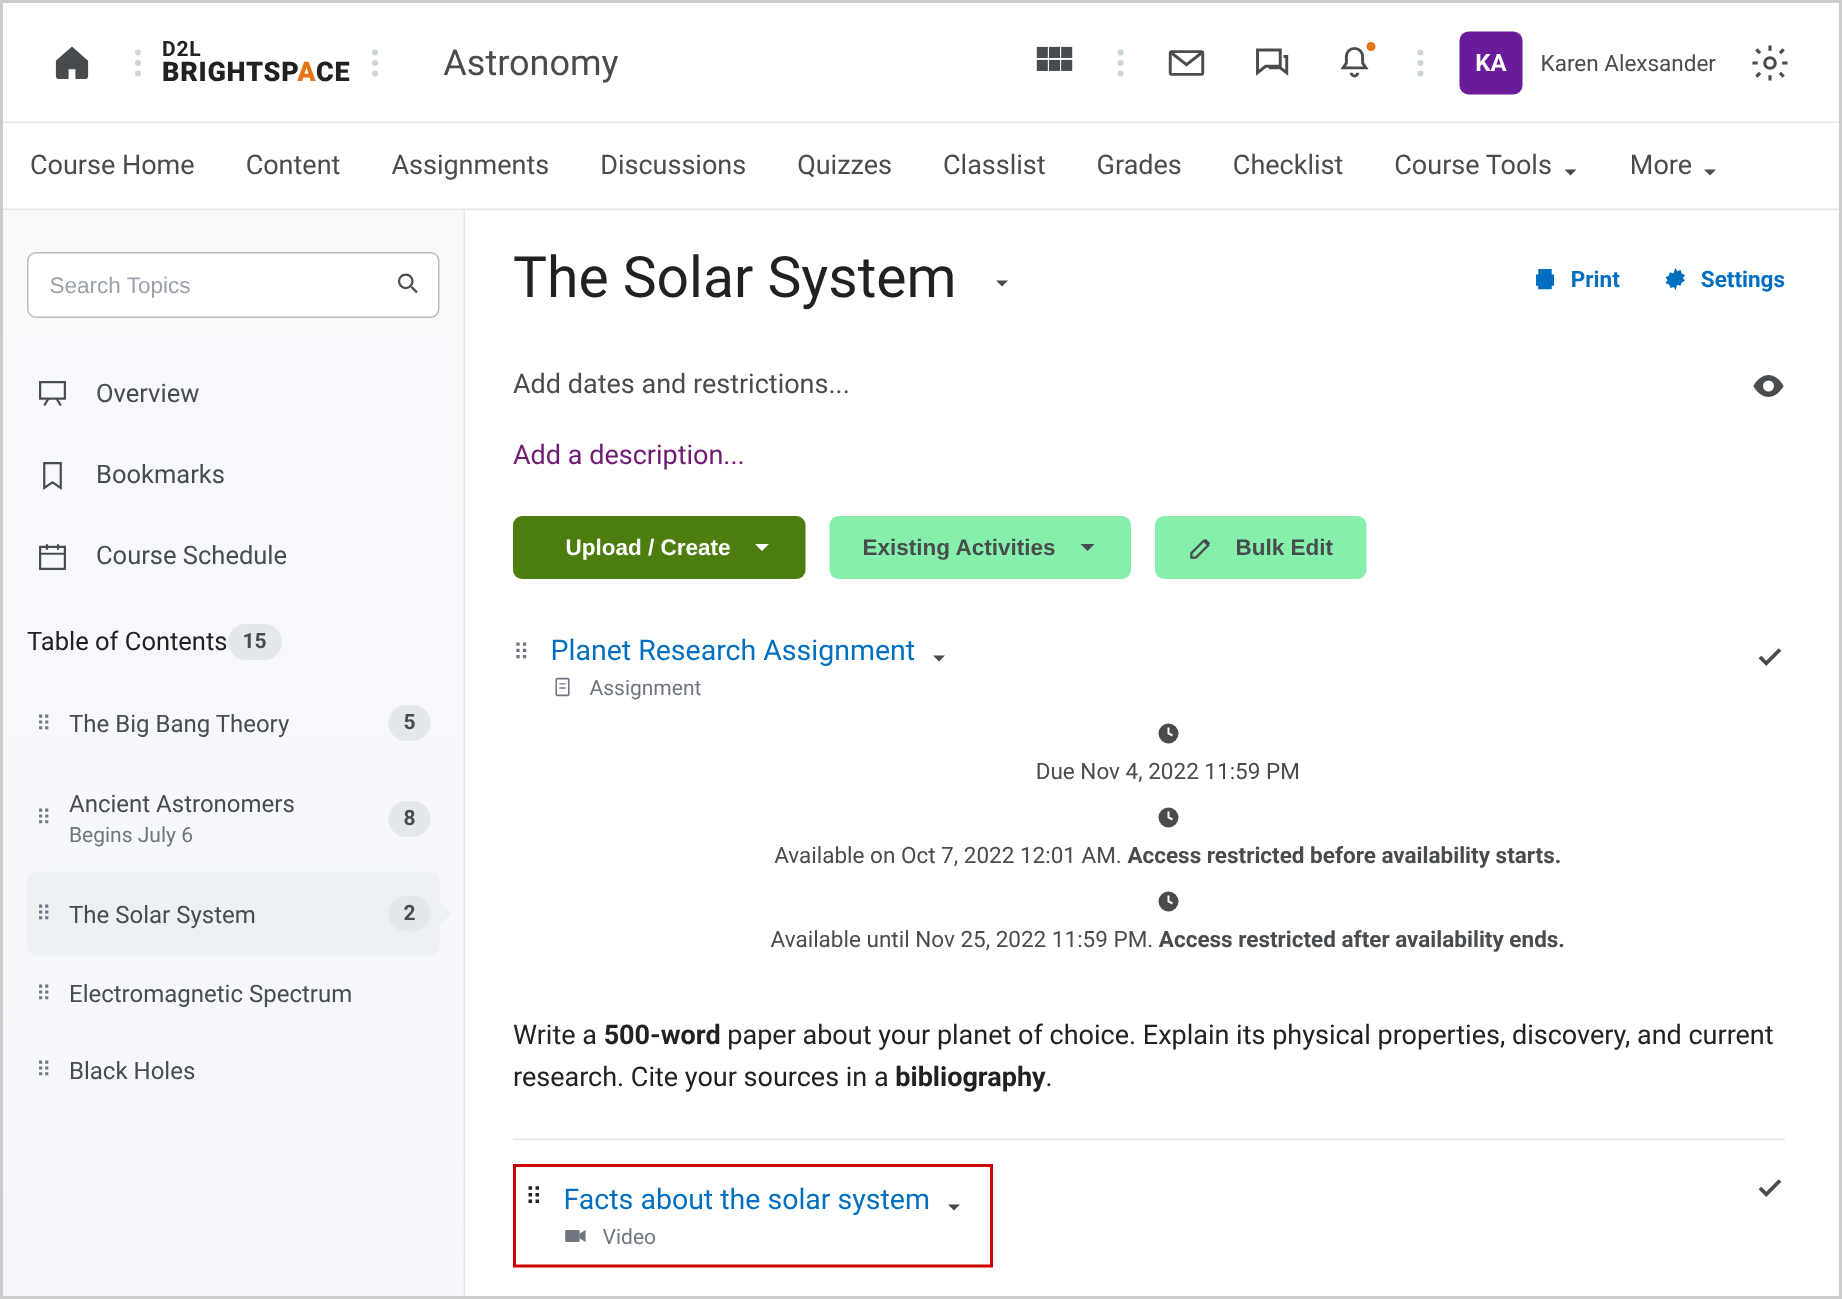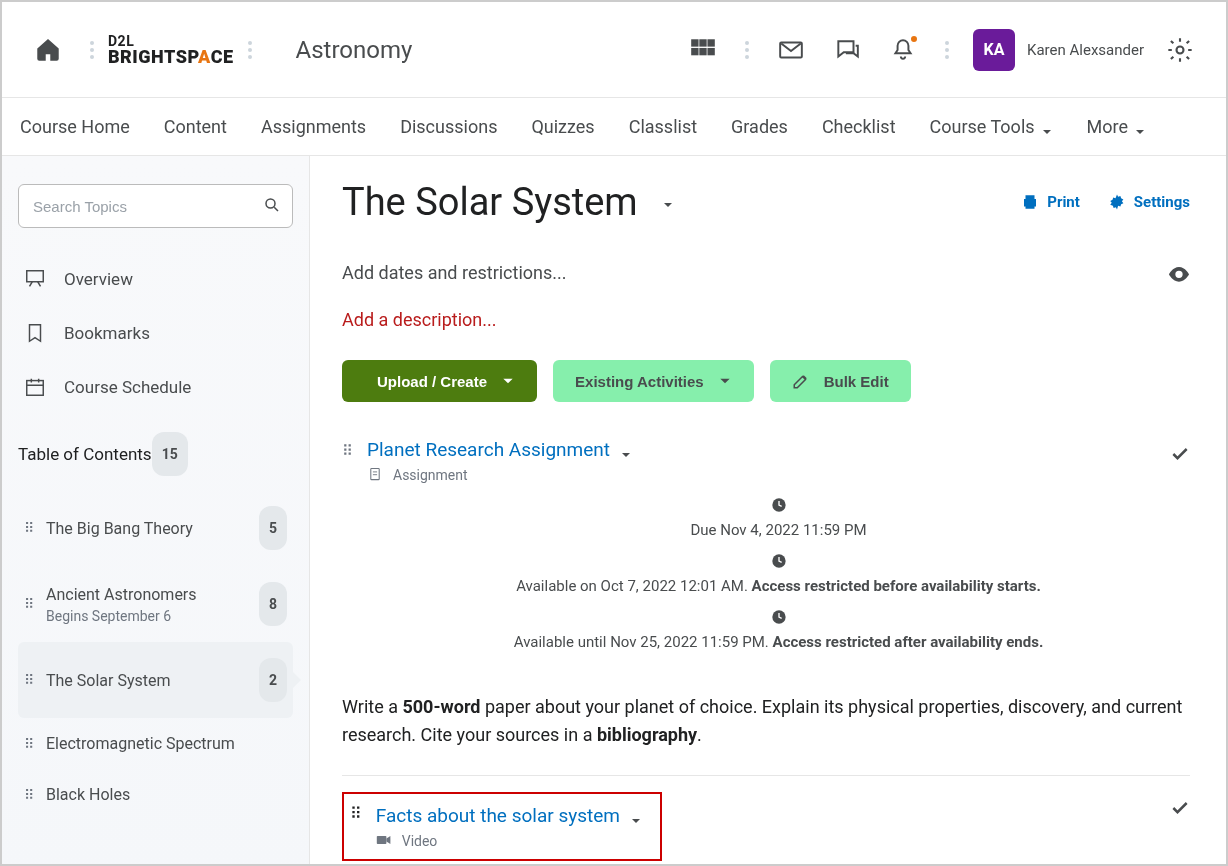--- a/index.html
+++ b/index.html
@@ -1,19 +1,19 @@
 <!DOCTYPE html>
 <html><head>
 <meta charset="utf-8">
 <style>
 * { box-sizing: border-box; margin: 0; padding: 0; }
 body { font-family: -apple-system, BlinkMacSystemFont, "Segoe UI", Roboto, Arial, sans-serif; color: #202122; background: #fff; width: 1228px; height: 866px; overflow: hidden; border: 2px solid #ccc; }
 
 
-.topbar { height: 96px; display: flex; align-items: center; padding: 0 18px; border-bottom: 1px solid #e6e6e6; }
+.topbar { height: 80px; display: flex; align-items: center; padding: 0 18px; border-bottom: 1px solid #e6e6e6; }
 .home-ic { width: 22px; height: 20px; fill: #494c4e; }
 .vdots { width: 4px; height: 18px; margin: 0 14px; display: flex; flex-direction: column; justify-content: space-between; }
 .vdots span { width: 4px; height: 4px; border-radius: 50%; background: #cdd5dc; }
 .logo-box { display: flex; flex-direction: column; line-height: 1; }
 .logo-d2l { font-size: 14px; font-weight: bold; letter-spacing: 0.5px; }
 .logo-bs { font-size: 18px; font-weight: 900; letter-spacing: 0.5px; }
 .logo-bs .A { color: #e87511; }
 .course-title { font-size: 24px; font-weight: 400; color: #494c4e; margin-left: 30px; }
 .tb-spacer { flex: 1; }
 .tb-icon { width: 44px; height: 44px; display:flex; align-items:center; justify-content:center; color:#494c4e; margin: 0 6px; position: relative; }
@@ -36,40 +36,40 @@
 
 .sidebar { width: 308px; background: linear-gradient(180deg,#f8f9fb 0,#f5f7fa 100%); border-right: 1px solid #e6e6e6; padding: 28px 16px 0 16px; }
 .search-wrap { position: relative; }
 .search { width:100%; height:44px; border:1px solid #bbb; border-radius:6px; padding: 0 40px 0 14px; font-size:15px; }
 .search::placeholder { color:#9aa1a8; }
 .search-glass { position:absolute; right:12px; top:12px; width:18px; height:18px; fill:#494c4e; }
 .sb-nav { margin-top: 24px; }
 .sb-link { display:flex; align-items:center; gap:18px; padding: 16px 6px; font-size:17px; color:#494c4e; cursor:pointer; }
 .sb-link svg { width:22px; height:22px; stroke:#494c4e; fill:none; stroke-width:1.6; }
 .sb-heading { display:flex; justify-content:flex-start; align-items:center; padding: 18px 4px 14px 0; font-size:17px; }
-.badge { background:#e4e8eb; border-radius:12px; padding: 14px 10px; font-size:14px; font-weight:700; color:#494c4e; }
+.badge { background:#e4e8eb; border-radius:12px; padding: 4px 10px; font-size:14px; font-weight:700; color:#494c4e; }
 .toc-item { display:flex; align-items:center; gap:12px; padding: 16px 6px; position:relative; cursor:pointer; }
 .toc-item .drag { color:#6f7680; font-size:14px; width:10px; }
 .toc-item .label { flex:1; font-size:16px; color:#494c4e; }
 .toc-item .sub { font-size:14px; color:#6f7680; margin-top:4px; }
 .toc-item.selected { background:#eef1f4; border-radius:6px; }
 .toc-item.selected::after { content:""; position:absolute; right:-18px; top:50%; transform:translateY(-50%); border:10px solid transparent; border-left-color:#eef1f4; }
 
 
 .main { flex:1; padding: 24px 36px 0 32px; overflow-y:auto; }
 .title-row { display:flex; align-items:center; }
 .page-title { font-size:38px; font-weight:400; color:#202122; }
 .title-chev { margin-left: 24px; }
 .title-actions { margin-left:auto; display:flex; gap:28px; align-items:center; }
 .act-link { color:#006fbf; font-weight:700; font-size:15px; display:flex; align-items:center; gap:8px; cursor:pointer; }
 .act-link svg { width:18px; height:18px; fill:#006fbf; }
 .meta-line { font-size:18px; color:#494c4e; margin-top: 38px; display:flex; align-items:center; justify-content:space-between; }
 .eye { width:22px; height:16px; }
 .eye svg { fill:#494c4e; }
-.desc-line { font-size:18px; color:#b91c1c; margin-top: 26px; }
+.desc-line { font-size:18px; color:#701a75; margin-top: 26px; }
 .btn-row { display:flex; gap:16px; margin-top: 30px; }
 .btn { height:42px; border-radius:6px; padding: 0 22px; font-size:15px; display:flex; align-items:center; gap:14px; cursor:pointer; border:none; }
 .btn-primary { background:#4d7c0f; color:#fff; font-weight:700;padding-left:35px; }
 .btn-primary svg { fill:#fff; width:14px; height:14px; }
 .btn-sec { background:#86efac; color:#494c4e; font-weight:700; }
 .btn-sec svg { fill:#494c4e; width:14px; height:14px; }
 .btn-edit svg { width:18px; height:18px; }
 
 .topic-row { display:flex; align-items:flex-start; gap:14px; margin-top:36px; padding-bottom:18px; }
 .topic-row .drag { color:#6f7680; font-size:15px; padding-top:4px; }
@@ -248,21 +248,21 @@
     </div>
     <div class="toc-item">
       <span class="drag"></span>
       <span class="label">The Big Bang Theory</span>
       <span class="badge">5</span>
     </div>
     <div class="toc-item">
       <span class="drag"></span>
       <div class="label">
         <div>Ancient Astronomers</div>
-        <div class="sub">Begins September 6</div>
+        <div class="sub">Begins July 6</div>
       </div>
       <span class="badge">8</span>
     </div>
     <div class="toc-item selected">
       <span class="drag"></span>
       <span class="label">The Solar System</span>
       <span class="badge">2</span>
     </div>
     <div class="toc-item">
       <span class="drag"></span>

